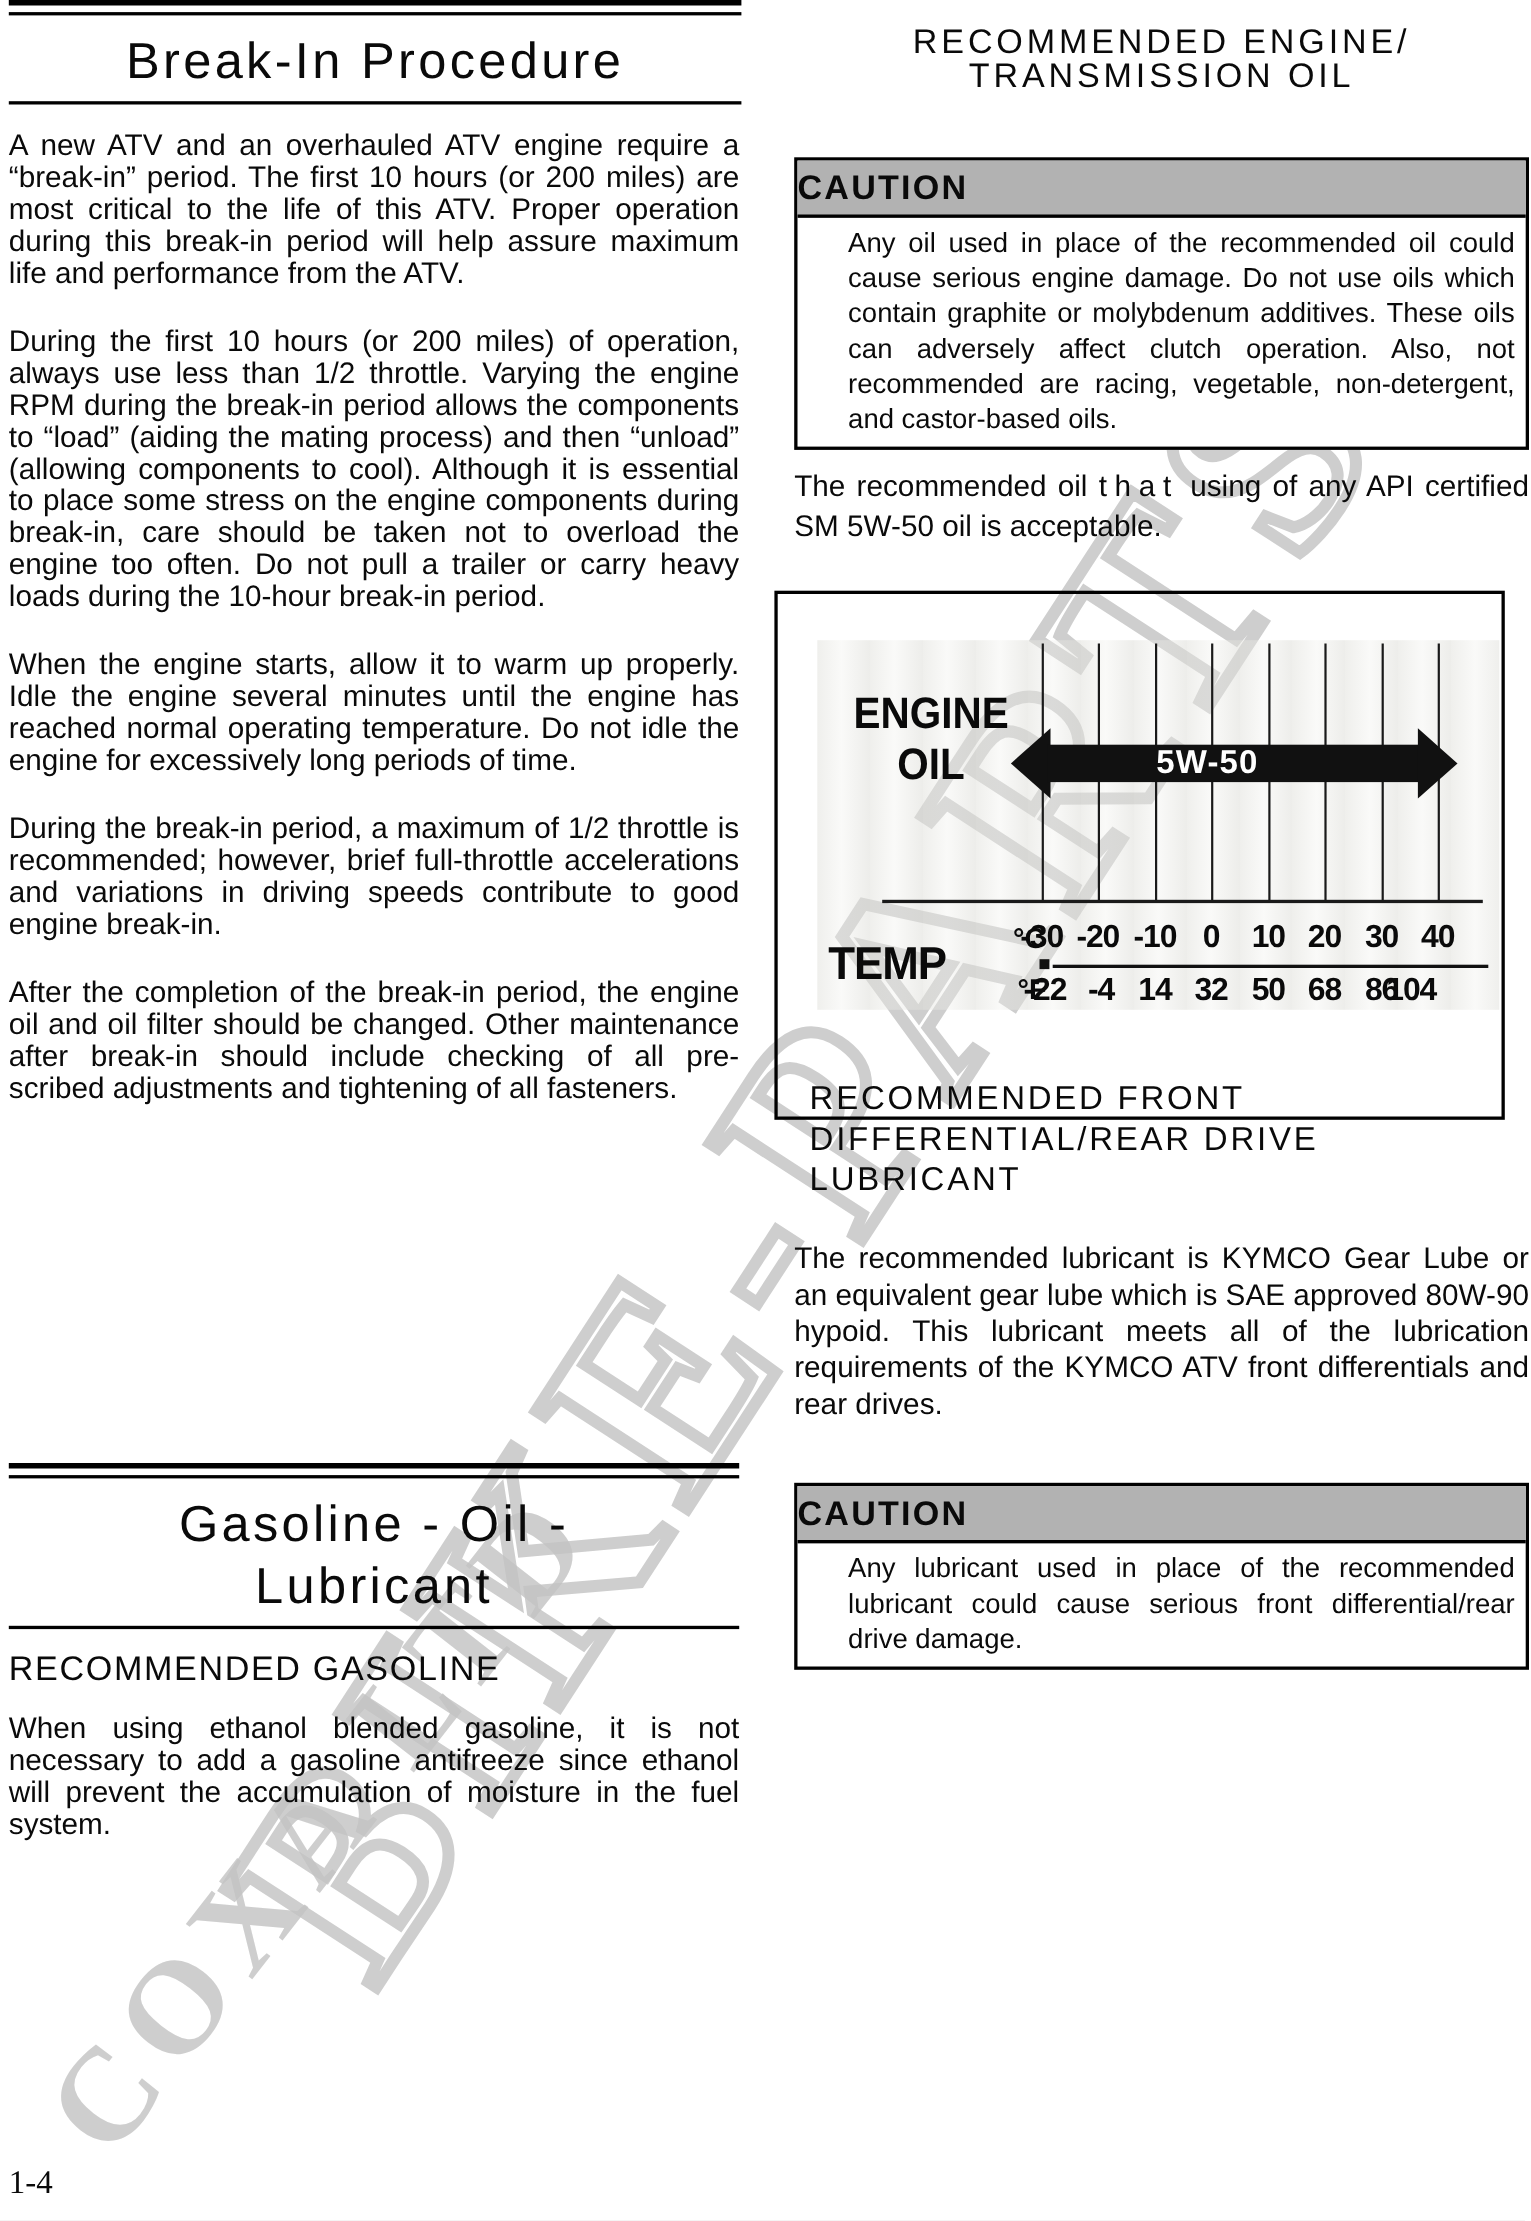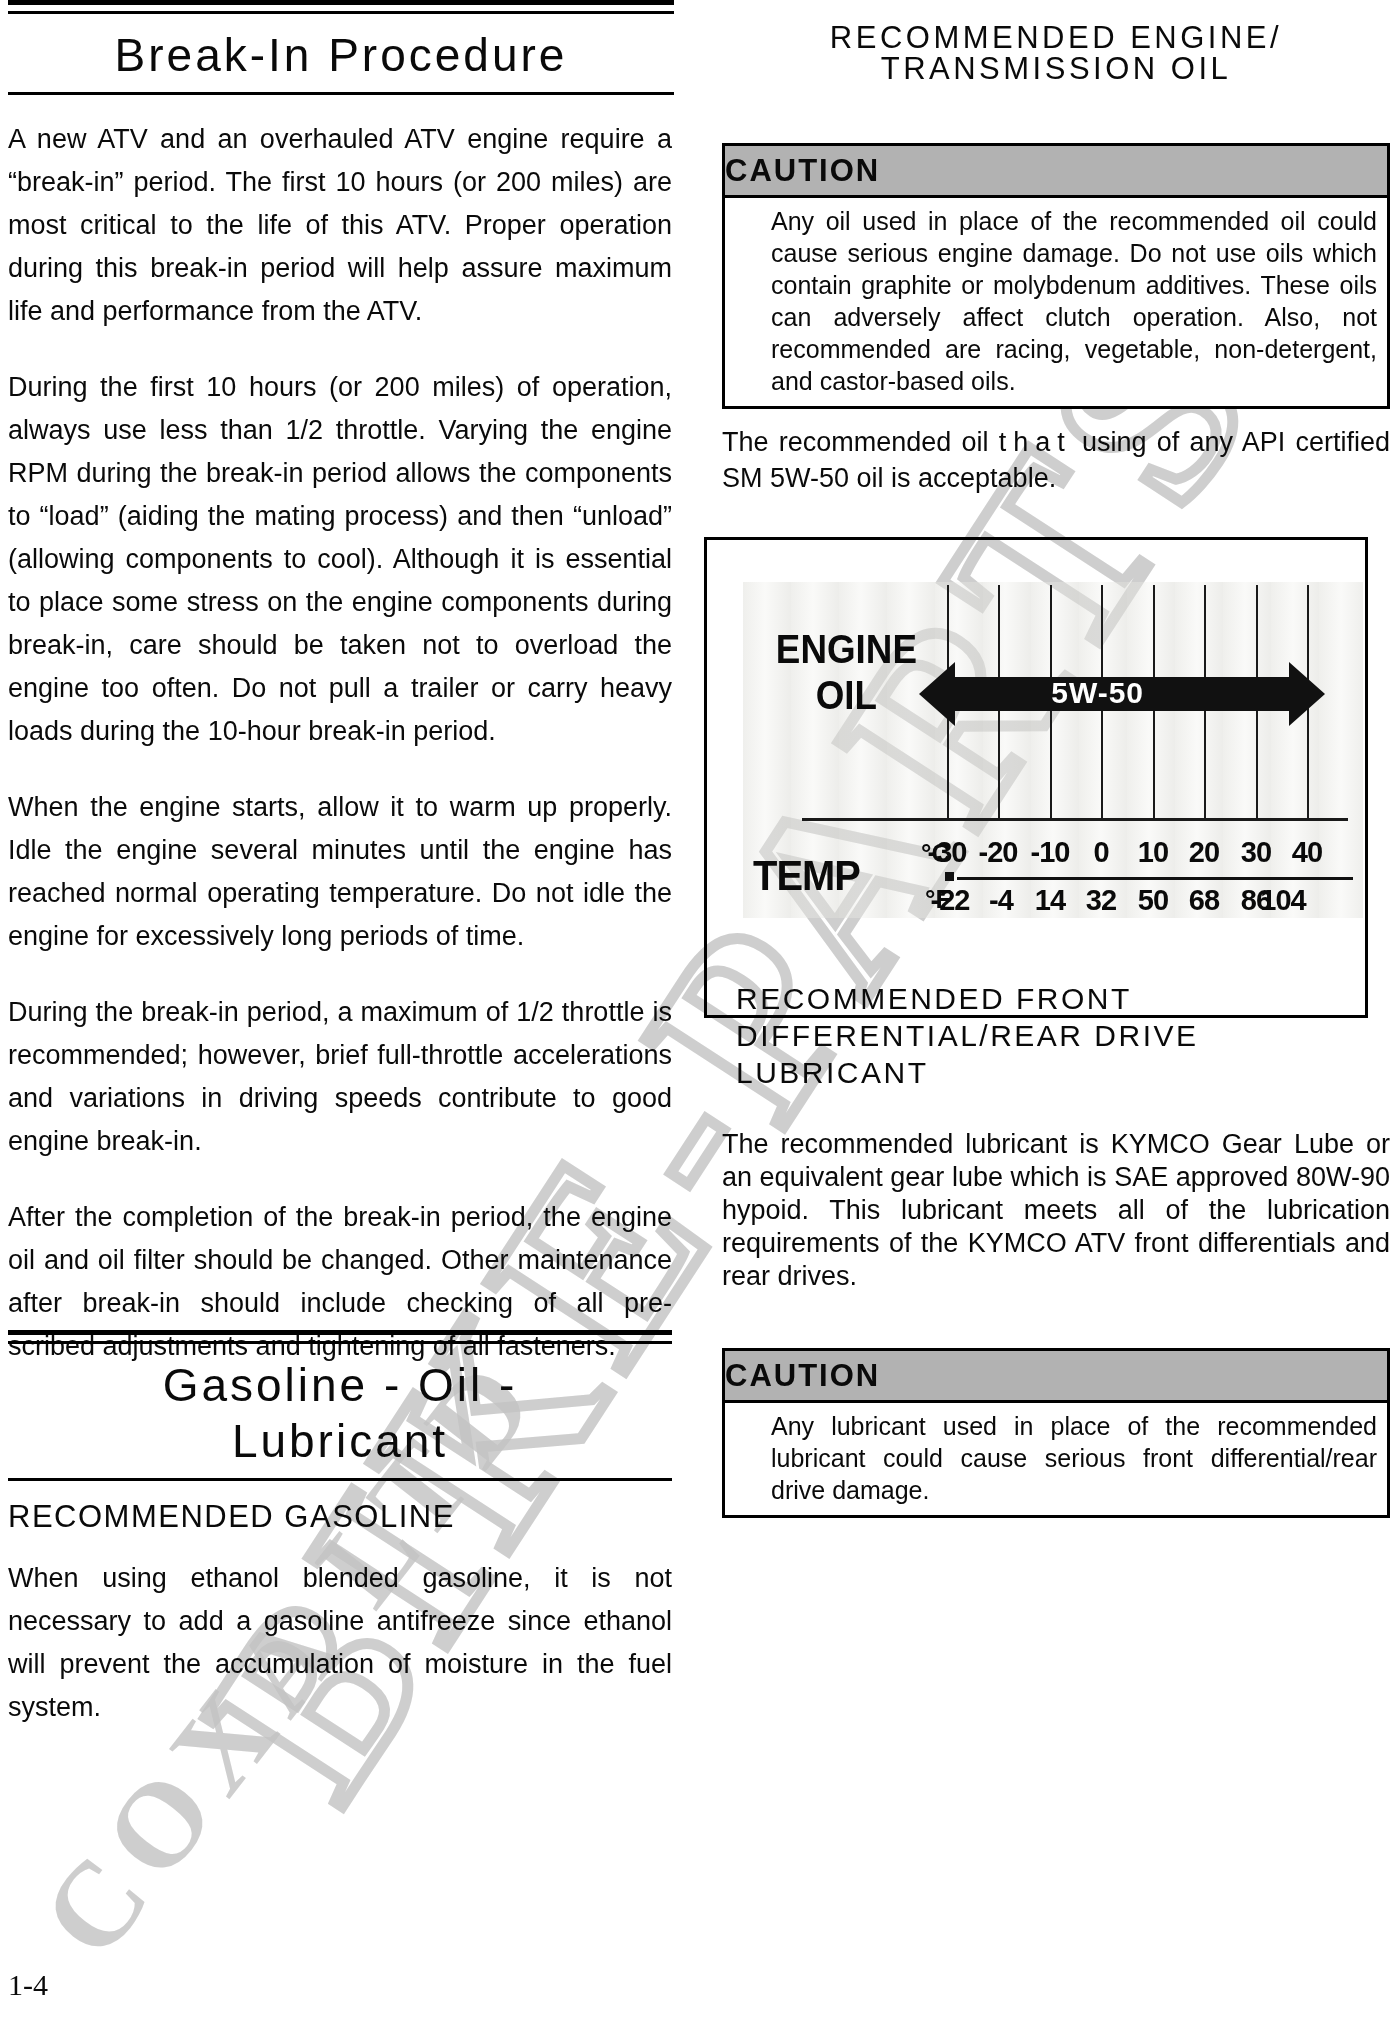--- a/index.html
+++ b/index.html
@@ -14,21 +14,21 @@
 
   
   #left-col { left:8px; top:0; width:666px; }
   .rule-double { height:14px; border-top:5px solid #000; border-bottom:3px solid #000; }
   .rule-single { height:3px; background:#000; }
   .main-title {
     text-align:center; font-size:46px; font-weight:400; letter-spacing:3px;
     padding:14px 0 10px 0; white-space:nowrap;
   }
   .body-text p {
-    font-size:27px; line-height:43px; text-align:justify; margin-bottom:33px;
+    font-size:27px; line-height:29px; text-align:justify; margin-bottom:33px;
   }
   #break-in-body { position:absolute; top:118px; left:0; right:2px; }
   #gas-section  { position:absolute; top:1330px; left:0; right:2px; }
   .section-heading {
     font-size:31px; letter-spacing:1.5px; font-weight:400; margin:18px 0 22px 0;
     white-space:nowrap;
   }
   #page-num {
     position:absolute; left:8px; top:1968px;
     font-family:"Liberation Serif", serif; font-size:30px; z-index:2;

